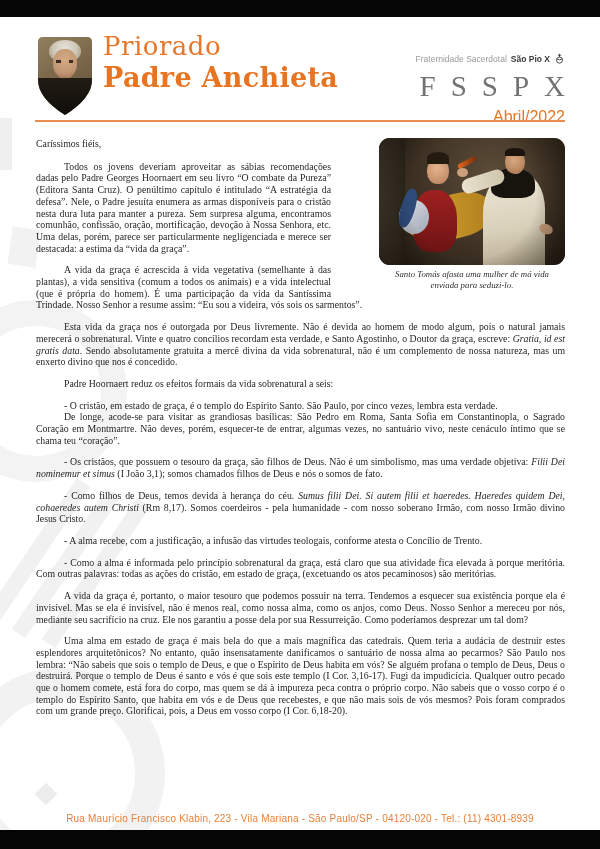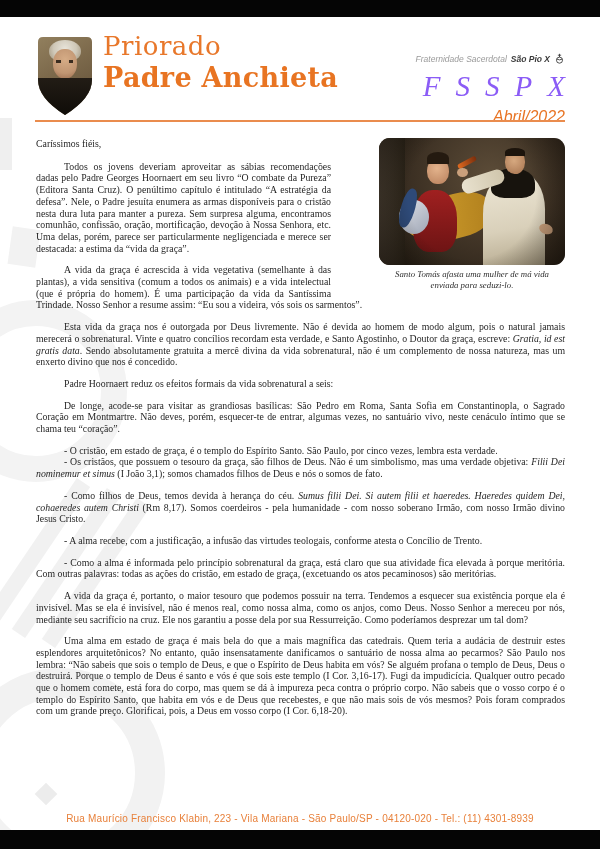--- a/index.html
+++ b/index.html
@@ -30,26 +30,26 @@
           background:radial-gradient(circle at 50% 40%,#e8e4da 0%,#cfc8b8 55%,#9a8d74 100%);}
   .shield .face{position:absolute;left:18px;top:13px;width:24px;height:30px;border-radius:46% 46% 50% 50%;
           background:radial-gradient(circle at 50% 35%,#d6ac86 0%,#c09572 60%,#96684a 100%);}
   .shield .eyes{position:absolute;left:21px;top:24px;width:18px;height:3px;
           background:linear-gradient(90deg,#3a2c20 0 25%,transparent 25% 70%,#3a2c20 70% 95%,transparent 95%);}
   .shield .robe{position:absolute;left:0;top:42px;width:60px;height:38px;
           background:linear-gradient(180deg,#221c15 0%,#0f0c08 100%);}
   .titles{position:absolute;left:103px;top:16px;line-height:1;}
   .t1{font-family:"DejaVu Serif",serif;font-size:26px;color:#e8772a;letter-spacing:.5px;}
   .t2{font-family:"DejaVu Serif",serif;font-size:27px;color:#e87422;font-weight:700;margin-top:5px;letter-spacing:.3px;}
-  .hright{position:absolute;right:35px;top:36px;text-align:right;font-style:italic;}
+  .hright{position:absolute;right:35px;top:36px;text-align:right;}
   .orgline{font-family:"Liberation Sans",sans-serif;font-size:8.5px;color:#9a9a9a;
            display:flex;align-items:center;justify-content:flex-end;gap:4px;}
   .orgline b{color:#3a3a3a;}
   .crest{display:inline-block;width:11px;height:11px;}
-  .acronym{font-family:"Liberation Serif",serif;font-size:29px;font-weight:400;color:#8b5cf6;
+  .acronym{font-family:"Liberation Serif",serif;font-size:29px;font-weight:400;color:#737373;
            letter-spacing:15px;margin:6px -15px 0 0;}
   .date{font-family:"Liberation Sans",sans-serif;font-size:16px;color:#e87424;margin-top:5px;}
   .rule{position:absolute;left:35px;right:35px;top:103px;height:2px;background:#ea8c4d;}
 
   
   .article{position:absolute;left:36px;right:35px;top:138px;z-index:1;
            font-size:9.8px;line-height:11.7px;text-align:justify;}
   .salutation{margin:0 0 11px 0;}
   .para{margin:0 0 10px 0;text-indent:28px;}
   .para.tight{margin-bottom:0;}
@@ -163,22 +163,22 @@
       <figcaption class="caption">Santo Tomás afasta uma mulher de má vida enviada para seduzi-lo.</figcaption>
     </figure>
 
     <p class="salutation">Caríssimos fiéis,</p>
 
     <div>
         <p class="para"><span>Todos os jovens deveriam aproveitar as sábias recomendações dadas pelo Padre Georges Hoornaert em seu livro “O combate da Pureza” (Editora Santa Cruz). O penúltimo capítulo é intitulado “A estratégia da defesa”. Nele, o Padre jesuíta enumera as armas disponíveis para o cristão nesta dura luta para manter a pureza. Sem surpresa alguma, encontramos comunhão, confissão, oração, mortificação, devoção à Nossa Senhora, etc. Uma delas, porém, parece ser particularmente negligenciada e merece ser destacada: a estima da “vida da graça”.</span></p>
         <p class="para"><span>A vida da graça é acrescida à vida vegetativa (semelhante à das plantas), a vida sensitiva (comum a todos os animais) e a vida intelectual (que é própria do homem). É uma participação da vida da Santíssima Trindade. Nosso Senhor a resume assim: “Eu sou a videira, vós sois os sarmentos”.</span></p>
         <p class="para"><span>Esta vida da graça nos é outorgada por Deus livremente. Não é devida ao homem de modo algum, pois o natural jamais merecerá o sobrenatural. Vinte e quatro concílios recordam esta verdade, e Santo Agostinho, o Doutor da graça, escreve: </span><em>Gratia, id est gratis data</em><span>. Sendo absolutamente gratuita a mercê divina da vida sobrenatural, não é um complemento de nossa natureza, mas um enxerto divino que nos é concedido.</span></p>
         <p class="para"><span>Padre Hoornaert reduz os efeitos formais da vida sobrenatural a seis:</span></p>
+        <p class="para tight"><span>- O cristão, em estado de graça, é o templo do Espírito Santo. São Paulo, por cinco vezes, lembra esta verdade.</span></p>
         <p class="para"><span>De longe, acode-se para visitar as grandiosas basílicas: São Pedro em Roma, Santa Sofia em Constantinopla, o Sagrado Coração em Montmartre. Não deves, porém, esquecer-te de entrar, algumas vezes, no santuário vivo, neste cenáculo íntimo que se chama teu “coração”.</span></p>
-        <p class="para tight"><span>- O cristão, em estado de graça, é o templo do Espírito Santo. São Paulo, por cinco vezes, lembra esta verdade.</span></p>
         <p class="para"><span>- Os cristãos, que possuem o tesouro da graça, são filhos de Deus. Não é um simbolismo, mas uma verdade objetiva: </span><em>Filii Dei nominemur et simus</em><span> (I João 3,1); somos chamados filhos de Deus e nós o somos de fato.</span></p>
         <p class="para"><span>- Como filhos de Deus, temos devida à herança do céu. </span><em>Sumus filii Dei. Si autem filii et haeredes. Haeredes quidem Dei, cohaeredes autem Christi</em><span> (Rm 8,17). Somos coerdeiros - pela humanidade - com nosso soberano Irmão, com nosso Irmão divino Jesus Cristo.</span></p>
         <p class="para"><span>- A alma recebe, com a justificação, a infusão das virtudes teologais, conforme atesta o Concílio de Trento.</span></p>
         <p class="para"><span>- Como a alma é informada pelo princípio sobrenatural da graça, está claro que sua atividade fica elevada à porque meritória. Com outras palavras: todas as ações do cristão, em estado de graça, (excetuando os atos pecaminosos) são meritórias.</span></p>
         <p class="para"><span>A vida da graça é, portanto, o maior tesouro que podemos possuir na terra. Tendemos a esquecer sua existência porque ela é invisível. Mas se ela é invisível, não é menos real, como nossa alma, como os anjos, como Deus. Nosso Senhor a mereceu por nós, mediante seu sacrifício na cruz. Ele nos garantiu a posse dela por sua Ressurreição. Como poderíamos desprezar um tal dom?</span></p>
         <p class="para"><span>Uma alma em estado de graça é mais bela do que a mais magnífica das catedrais. Quem teria a audácia de destruir estes esplendores arquitetônicos? No entanto, quão insensatamente danificamos o santuário de nossa alma ao pecarmos? São Paulo nos lembra: “Não sabeis que sois o templo de Deus, e que o Espírito de Deus habita em vós? Se alguém profana o templo de Deus, Deus o destruirá. Porque o templo de Deus é santo e vós é que sois este templo (I Cor. 3,16-17). Fugi da impudicícia. Qualquer outro pecado que o homem comete, está fora do corpo, mas quem se dá à impureza peca contra o próprio corpo. Não sabeis que o vosso corpo é o templo do Espírito Santo, que habita em vós e de Deus que recebestes, e que não mais sois de vós mesmos? Pois foram comprados com um grande preço. Glorificai, pois, a Deus em vosso corpo (I Cor. 6,18-20).</span></p>
       </div>
 
   </div>
 

